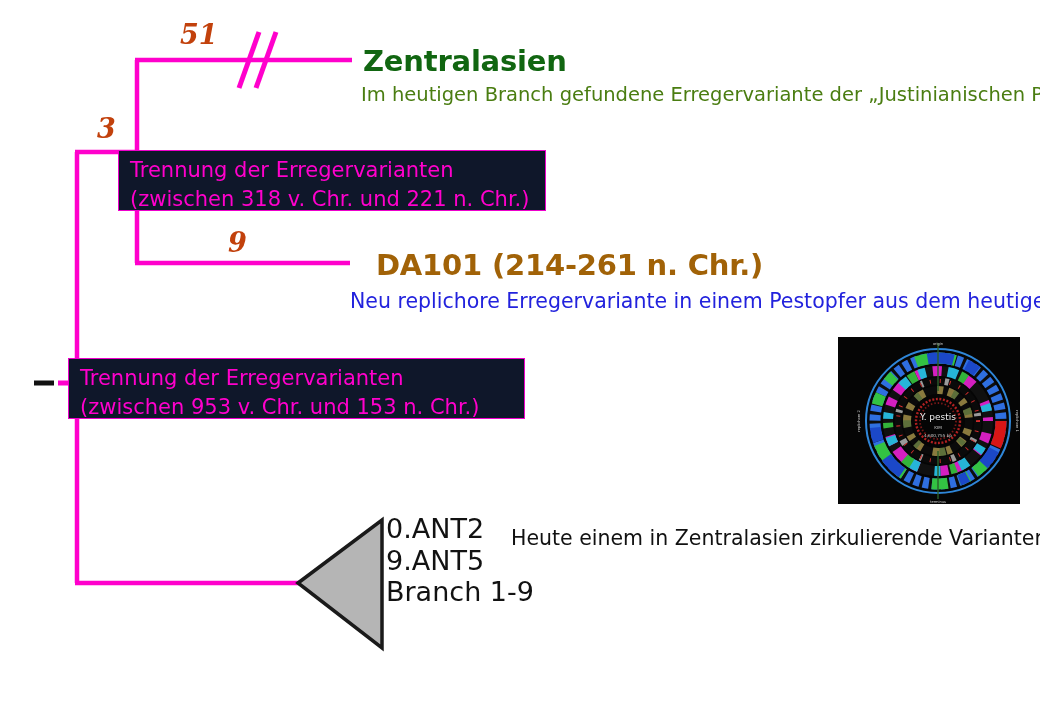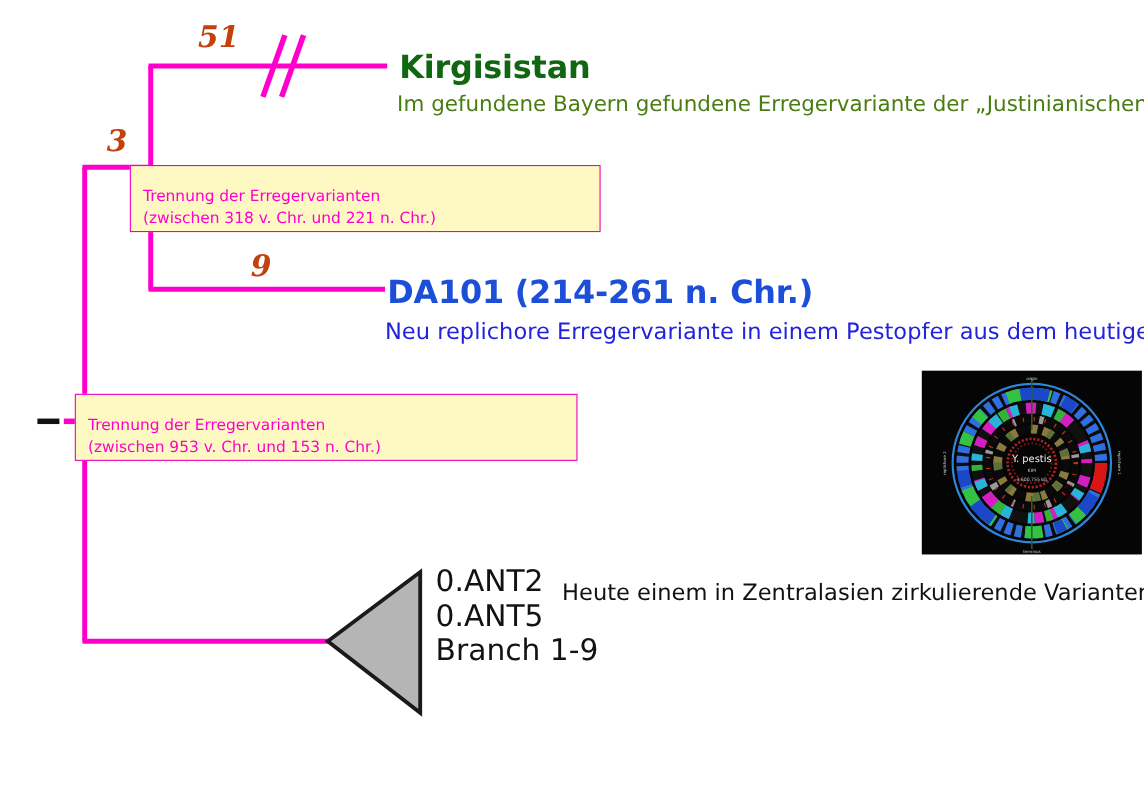--- a/index.html
+++ b/index.html
@@ -38,39 +38,39 @@
     color: #c2410c;
     font-size: 27px;
   }
 
   .taxon-title {
     font-weight: 700;
     font-size: 29px;
     letter-spacing: -0.2px;
   }
   .taxon-title.green { color: #116611; }
-  .taxon-title.blue  { color: #1d4ed8; }
+  .taxon-title.blue  { color: #a16207; margin-left: 24px; }
 
   .taxon-desc {
     font-size: 19.5px;
     line-height: 1.33;
   }
   .taxon-desc.green { color: #4a7d11; }
   .taxon-desc.blue  { color: #2222dd; }
   .taxon-desc.black { color: #111111; }
 
   
   .callout {
     position: absolute;
     border: 1.6px solid #ee00cc;
-    background: #fef9c3;
+    background: #0f172a;
     color: #ff00cc;
-    font-size: 14px;
+    font-size: 21px;
     line-height: 1.4;
-    padding: 19px 9px 6px 11px;
+    padding: 5px 9px 6px 11px;
     box-sizing: border-box;
   }
   .callout .line { display: block; white-space: nowrap; }
 
   
   .clade-stack {
     position: absolute;
     color: #121212;
     font-size: 27px;
     line-height: 1.17;
@@ -114,55 +114,55 @@
 
     <polygon points="298,583 382,520 382,648" fill="#b5b5b5" stroke="#1a1a1a" stroke-width="3.5" stroke-linejoin="miter"></polygon>
   </svg>
 
   <div class="lbl support-num" style="left:180px; top:18px;">51</div>
 
   <div class="lbl support-num" style="left:97px; top:112px;">3</div>
 
   <div class="lbl support-num" style="left:228px; top:226px;">9</div>
 
-  <div class="lbl taxon-title green" style="left:363px; top:43px;">Kirgisistan</div>
+  <div class="lbl taxon-title green" style="left:363px; top:43px;">Zentralasien</div>
   <div class="lbl taxon-desc green" style="left:361px; top:82px;">
-    <span class="line">Im gefundene Bayern gefundene Erregervariante</span>
+    <span class="line">Im heutigen Branch gefundene Erregervariante</span>
     <span class="line">der „Justinianischen Pest“, 6. Jh. n. Chr.</span>
   </div>
 
   <div class="callout" style="left:118px; top:150px; width:428px; height:61px;">
     <span class="line">Trennung der Erregervarianten</span>
     <span class="line">(zwischen 318 v. Chr. und 221 n. Chr.)</span>
   </div>
 
   <div class="lbl taxon-title blue" style="left:352px; top:247px;">DA101 (214-261 n. Chr.)</div>
   <div class="lbl taxon-desc blue" style="left:350px; top:288px; font-size:20.5px;">
     <span class="line">Neu replichore Erregervariante in einem</span>
     <span class="line">Pestopfer aus dem heutigen Kirgisistan</span>
   </div>
 
   <div class="callout" style="left:68px; top:358px; width:457px; height:61px;">
     <span class="line">Trennung der Erregervarianten</span>
     <span class="line">(zwischen 953 v. Chr. und 153 n. Chr.)</span>
   </div>
 
-  <div class="clade-stack" style="left:396px; top:513px;">
+  <div class="clade-stack" style="left:386px; top:513px;">
     <span class="clade-item">0.ANT2</span>
-    <span class="clade-item">0.ANT5</span>
+    <span class="clade-item">9.ANT5</span>
     <span class="clade-item">Branch 1-9</span>
   </div>
 
   <div class="lbl taxon-desc black" style="left:511px; top:524px; font-size:20.5px; line-height:1.38;">
     <span class="line">Heute einem in Zentralasien</span>
     <span class="line">zirkulierende Varianten des</span>
     
   </div>
 
-  <div class="genome-inset" style="left:838px; top:337px; width:200px; height:167px;">
+  <div class="genome-inset" style="left:838px; top:337px; width:182px; height:167px;">
     <svg width="200" height="167" viewBox="0 0 200 167" xmlns="http://www.w3.org/2000/svg">
       <defs>
         <clipPath id="insetclip">
             <rect x="0" y="0" width="200" height="167"></rect>
           </clipPath>
       </defs>
       <g clip-path="url(#insetclip)">
         <rect x="0" y="0" width="200" height="167" fill="#050505"></rect>
         <g transform="translate(100,84)">
 

